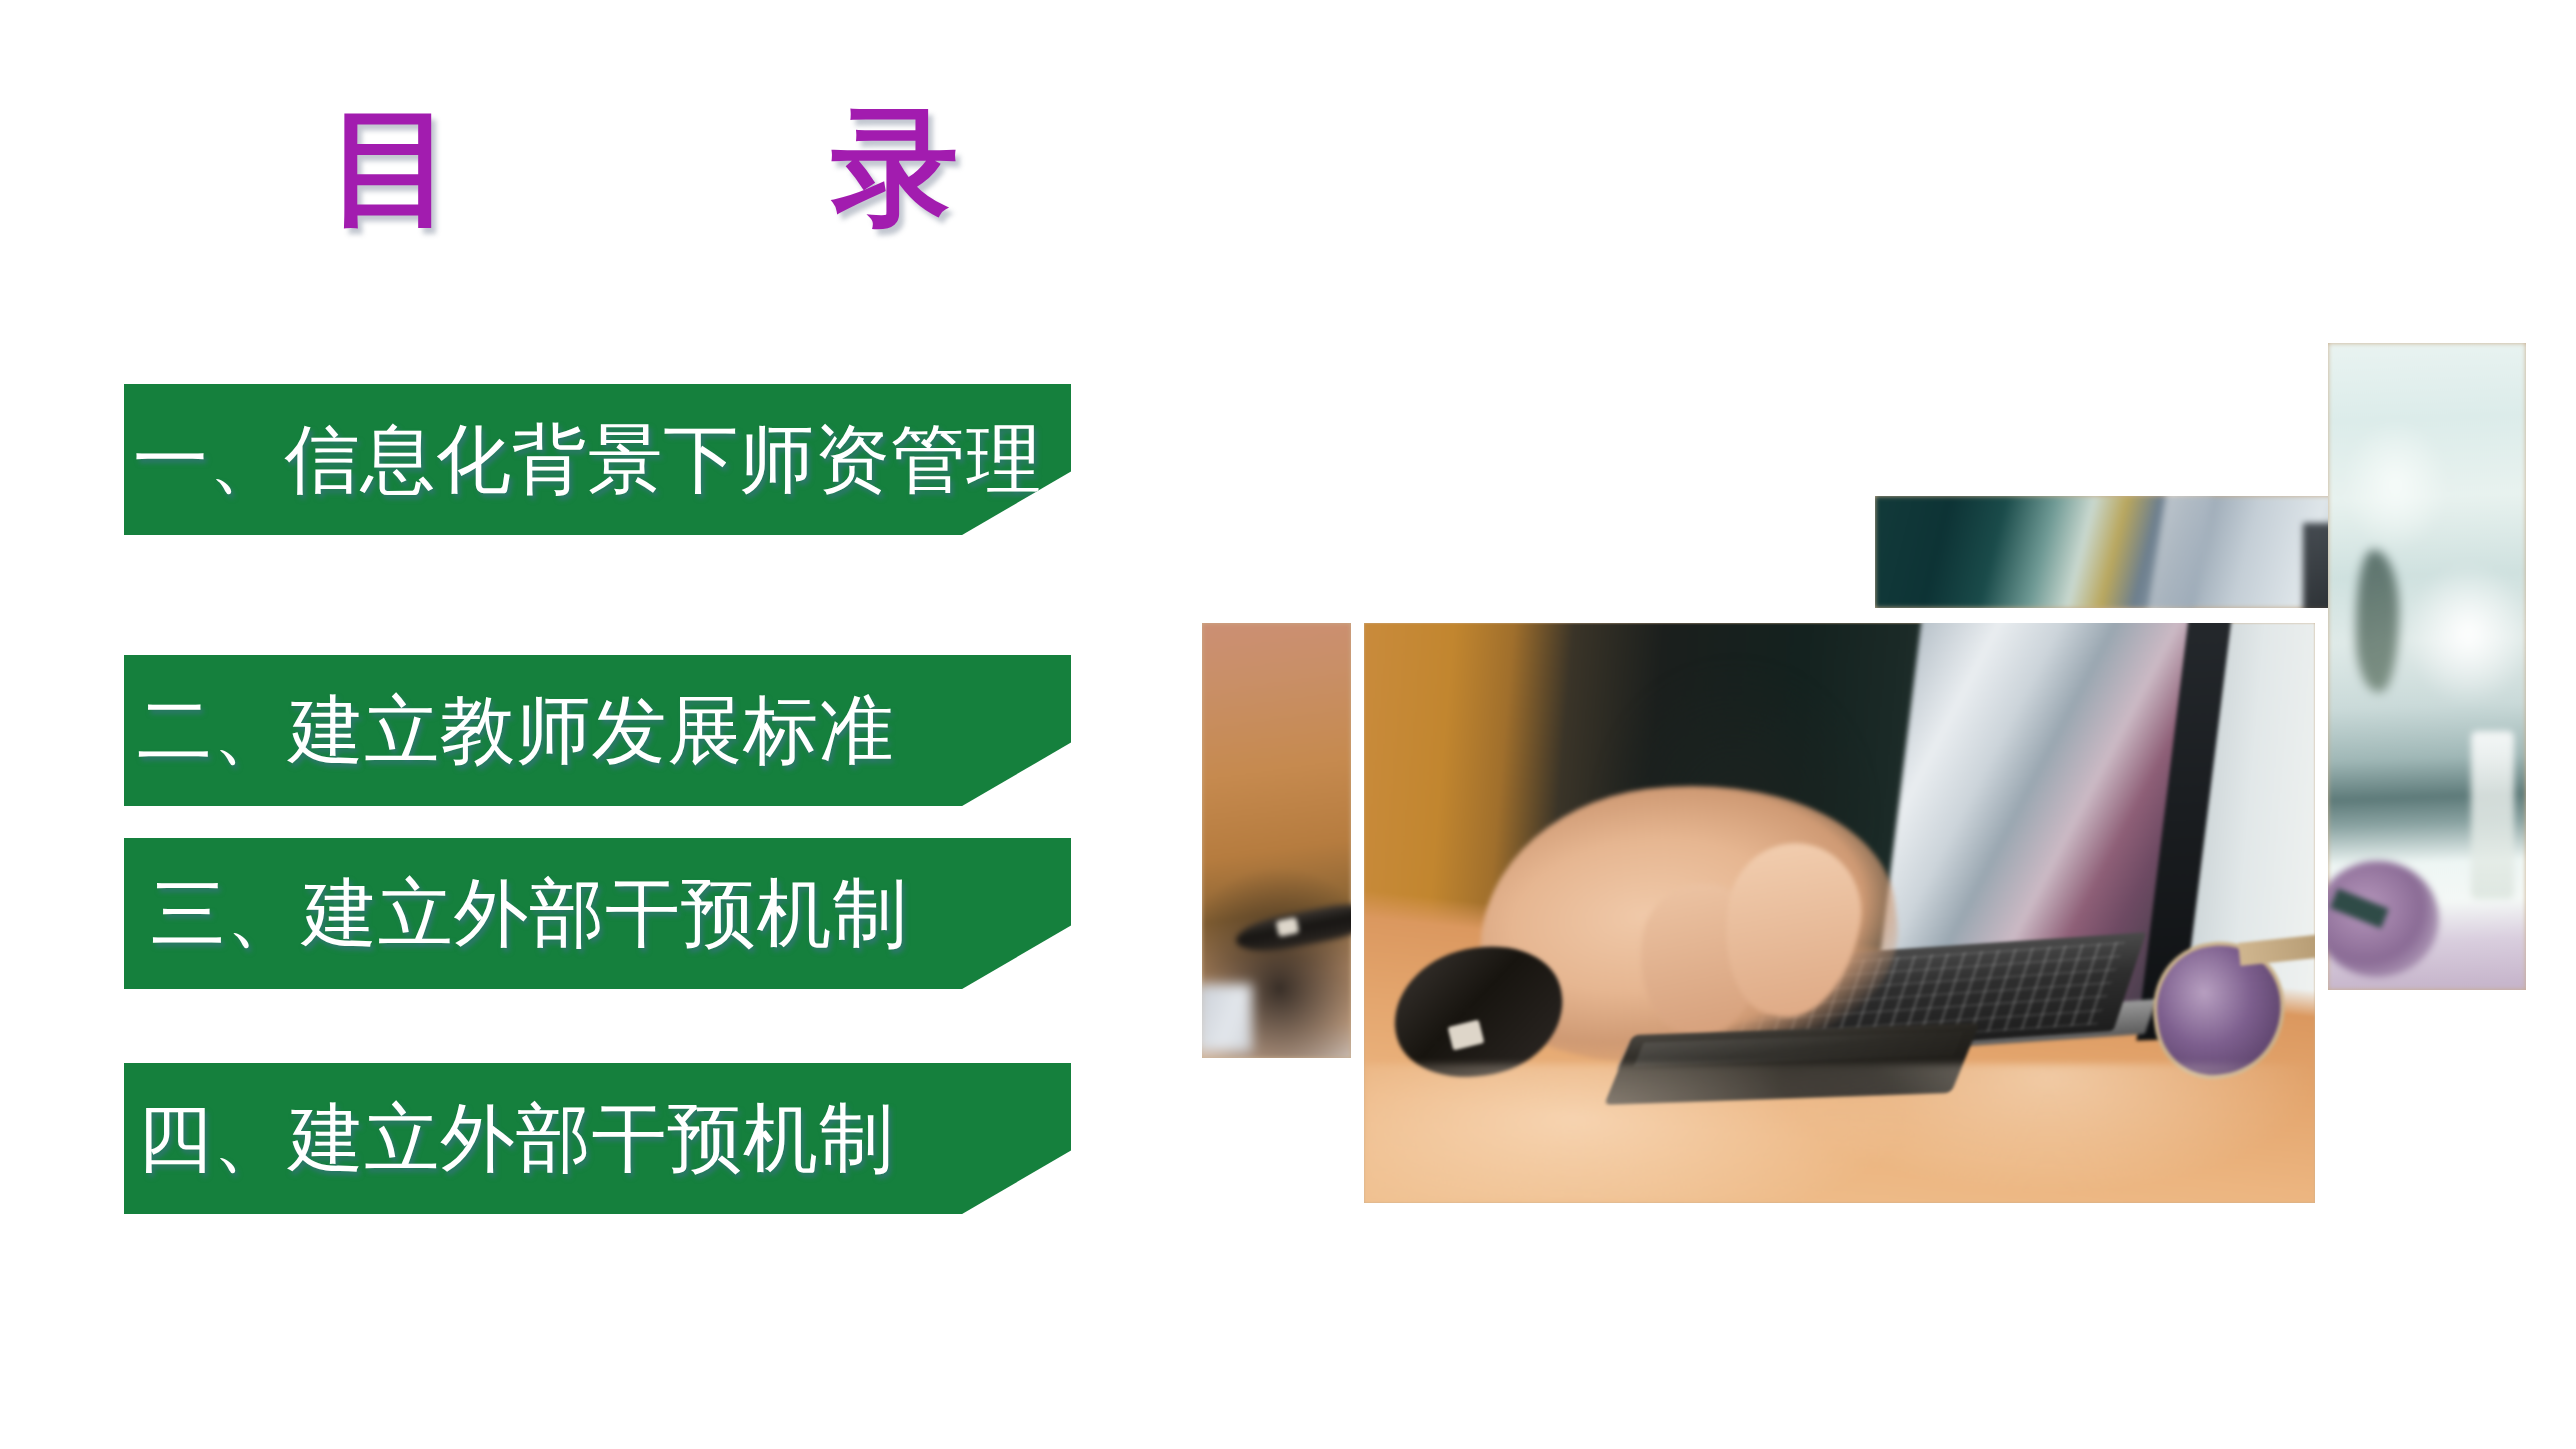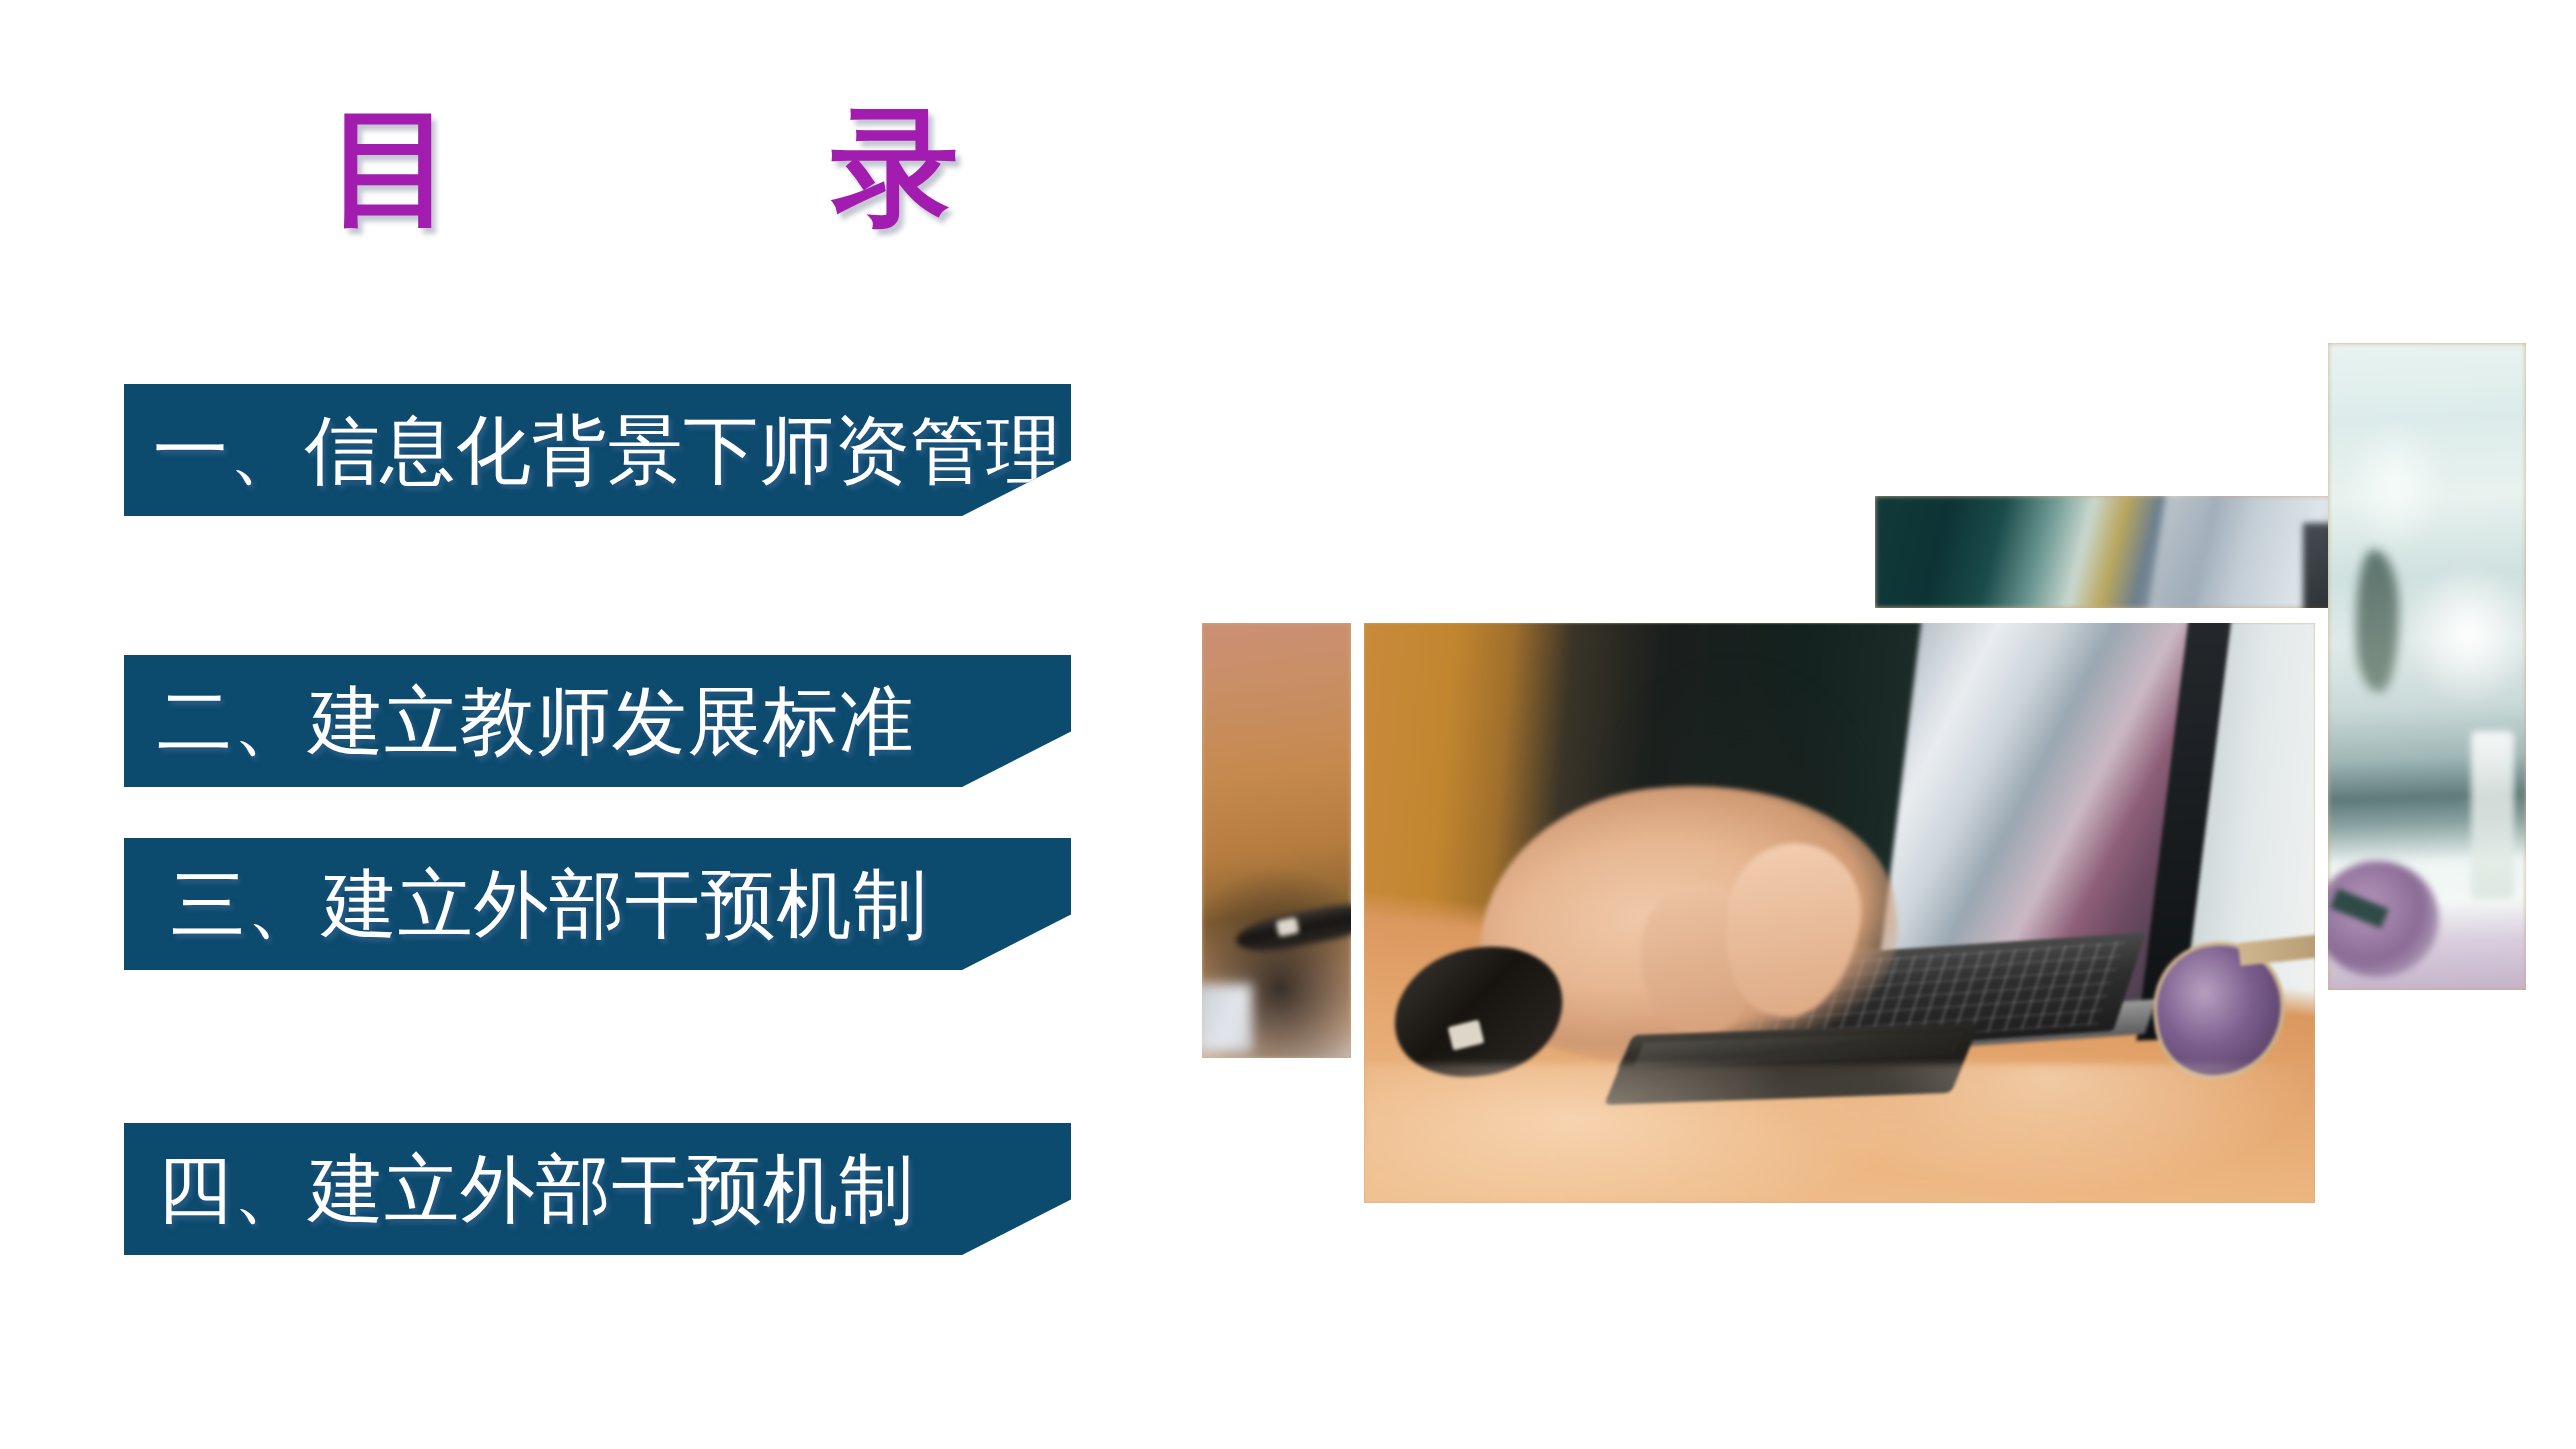--- a/index.html
+++ b/index.html
@@ -31,44 +31,44 @@
     letter-spacing: 0.02em;
     white-space: pre;
     text-shadow: 4.8px 5.8px 5.8px rgba(120,130,150,0.45);
     font-family: "DejaVu Sans", "Liberation Sans", sans-serif;
   }
 
   
   .toc-banner {
     position: absolute;
     left: 124px;
-    height: 132px;
-    background: #0c4a6e;
+    height: 151px;
+    background: #15803d;
     display: flex;
     align-items: center;
     box-sizing: border-box;
-    padding-left: 29px;
+    padding-left: 9px;
     -webkit-clip-path: polygon(0 0, 100% 0, 100% 58%, 88.5% 100%, 0 100%);
     clip-path: polygon(0 0, 100% 0, 100% 58%, 88.5% 100%, 0 100%);
   }
   .toc-banner .toc-label {
     color: #ffffff;
     font-size: 75px;
     line-height: 1;
     font-weight: 400;
     white-space: pre;
     letter-spacing: 0.01em;
     font-family: "DejaVu Sans", "Liberation Sans", sans-serif;
     text-shadow: 2.9px 3.9px 4.8px rgba(70,110,155,0.55);
   }
 
   #toc-banner-0 { top: 384px;  width: 947px; }
   #toc-banner-1 { top: 611px;  width: 947px; margin-top: 44px; }
   #toc-banner-2 { top: 838px;  width: 947px; }
-  #toc-banner-3 { top: 1123px; width: 947px; }
+  #toc-banner-3 { top: 1063px; width: 947px; }
 
   #toc-banner-1 .toc-label,
   #toc-banner-2 .toc-label,
   #toc-banner-3 .toc-label { padding-left: 3.9px; }
   #toc-banner-2 .toc-label { padding-left: 17.4px; }
 
   
   #collage {
     position: absolute;
     left: 1188px;

